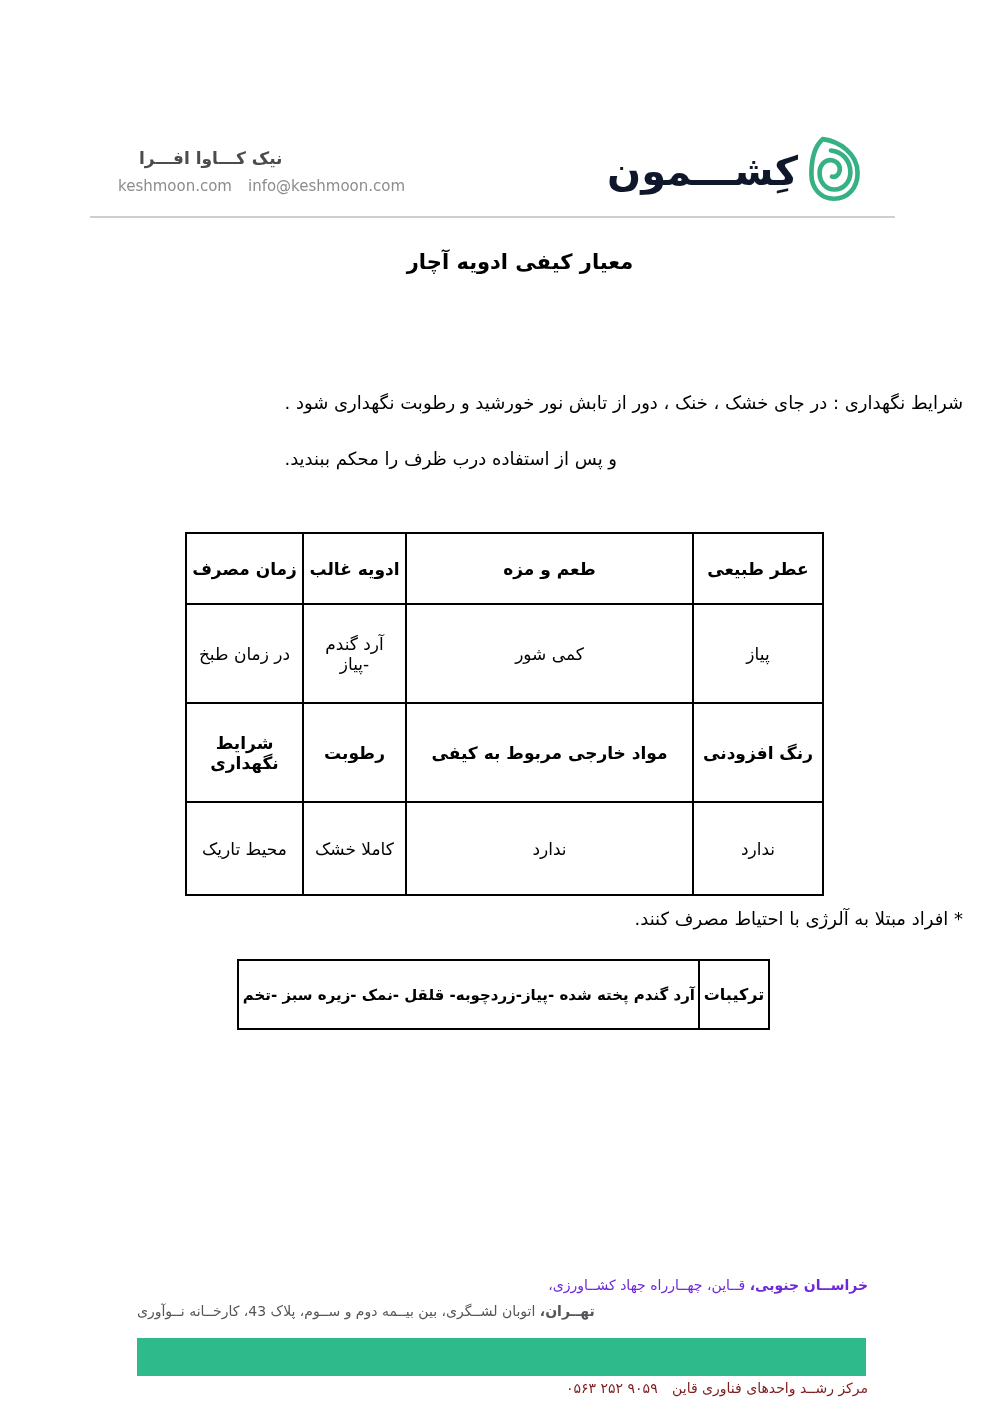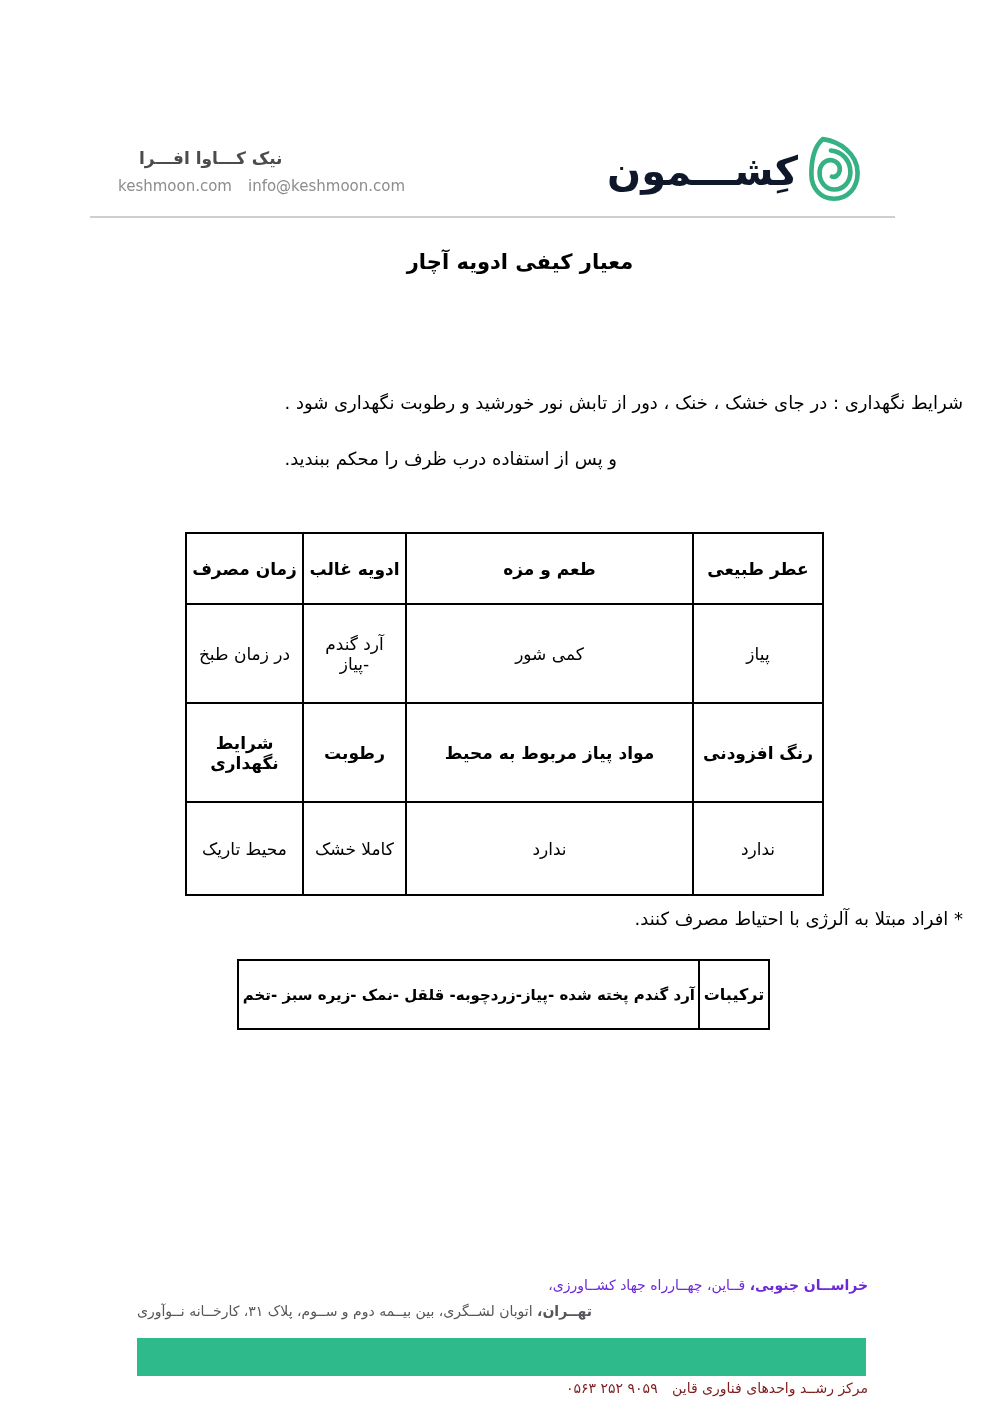--- a/index.html
+++ b/index.html
@@ -129,21 +129,21 @@
         <td>زمان مصرف</td>
       </tr>
       <tr style="height:99px">
         <td>پیاز</td>
         <td>کمی شور</td>
         <td>آرد گندم -پیاز</td>
         <td>در زمان طبخ</td>
       </tr>
       <tr class="hdr" style="height:99px">
         <td>رنگ افزودنی</td>
-        <td>مواد پیاز مربوط به محیط</td>
+        <td>مواد خارجی مربوط به کیفی</td>
         <td>رطوبت</td>
         <td>شرایط نگهداری</td>
       </tr>
       <tr style="height:93px">
         <td>ندارد</td>
         <td>ندارد</td>
         <td>کاملا خشک</td>
         <td>محیط تاریک</td>
       </tr>
     </tbody>
@@ -169,18 +169,18 @@
     <span>قــاین، چهــارراه جهاد کشــاورزی،</span>
   </div>
 
   <div class="footer-right-2">
     <span>مرکز رشــد واحدهای فناوری قاین</span>
     <span class="phone">۰۵۶۳ ۲۵۲ ۹۰۵۹</span>
   </div>
 
   <div class="footer-left">
     <span class="footer-bold">تهــران،</span>
-    <span>اتوبان لشــگری، بین بیــمه دوم و ســوم، پلاک ۳۱، کارخــانه نــوآوری</span>
+    <span>اتوبان لشــگری، بین بیــمه دوم و ســوم، پلاک 43، کارخــانه نــوآوری</span>
   </div>
 
   <div class="footer-bar"></div>
 
 </div>
 
 </body></html>

